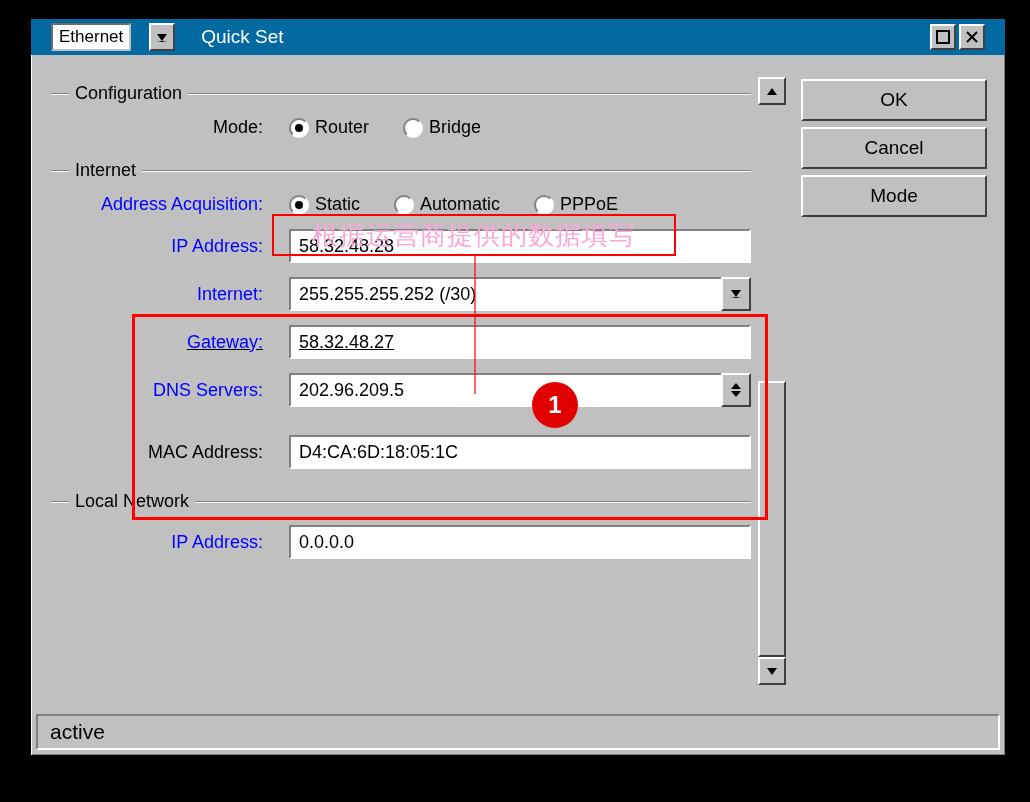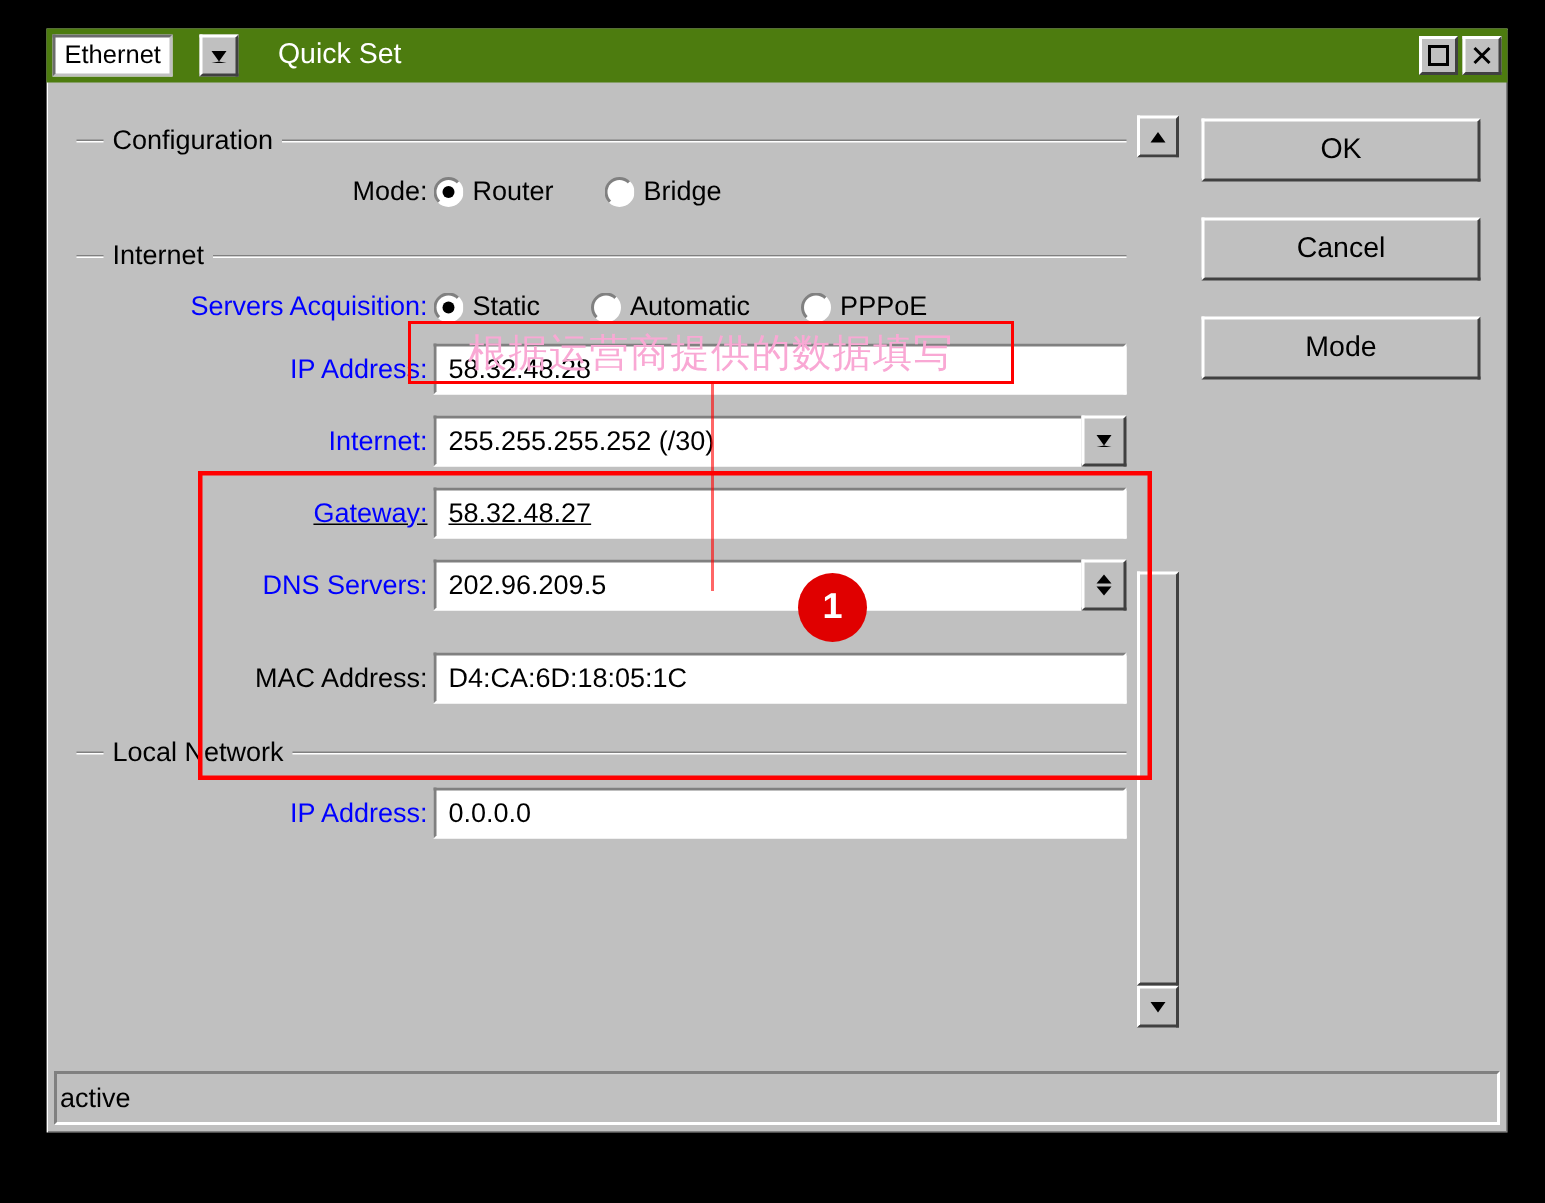--- a/index.html
+++ b/index.html
@@ -17,24 +17,24 @@
     left: 30px;
     top: 18px;
     width: 976px;
     height: 738px;
     background: #c0c0c0;
     border: 1px solid #000;
     box-shadow: inset 1px 1px 0 #fff, inset -1px -1px 0 #808080;
   }
   .titlebar {
     height: 36px;
-    background: #4d7c0f;
+    background: #0369a1;
     display: flex;
     align-items: center;
-    padding: 3px 4px;
+    padding: 3px 20px;
     gap: 20px;
   }
   .title-select {
     background: #fff;
     border: 2px inset #c0c0c0;
     padding: 2px 6px;
     height: 28px;
     display: flex;
     align-items: center;
     font-size: 17px;
@@ -142,21 +142,21 @@
     border-bottom:2px solid #404040;
     border-right:2px solid #404040;
   }
   .side-buttons {
     position:absolute;
     top: 24px;
     right: 18px;
     width: 186px;
     display:flex;
     flex-direction:column;
-    gap:24px;
+    gap:6px;
   }
   .btn {
     height:42px;
     background:#c0c0c0;
     border-top:2px solid #fff;
     border-left:2px solid #fff;
     border-bottom:2px solid #404040;
     border-right:2px solid #404040;
     font-size:19px;
     display:flex;align-items:center;justify-content:center;
@@ -173,21 +173,21 @@
   .group-line .gl-label { padding:0 6px; font-size:18px; }
   .group-line .gl-rest { flex:1; border-top:1px solid #808080; border-bottom:1px solid #fff; height:0; margin-top:2px;}
   .field-row {
     display:flex;
     align-items:center;
     margin: 8px 0 18px 0;
   }
   .field-label {
     width: 238px;
     text-align:right;
-    padding-right:4px;
+    padding-right:26px;
     font-size:18px;
   }
   .field-label.blue { color:#0000ff; }
   .radio-group { display:flex; gap:34px; align-items:center; }
   .radio {
     display:flex;align-items:center;gap:6px;font-size:18px;cursor:pointer;
   }
   .radio .dot {
     width:20px;height:20px;border-radius:50%;
     background:#fff;
@@ -258,22 +258,22 @@
   }
   .status-bar {
     position:absolute;
     left:5px;right:5px;bottom:5px;
     height:36px;
     background:#c0c0c0;
     border-top:2px solid #808080;
     border-left:2px solid #808080;
     border-bottom:2px solid #fff;
     border-right:2px solid #fff;
-    padding:4px 2px;
-    font-size:18px;
+    padding:4px 12px;
+    font-size:21px;
     display:flex;align-items:center;text-align:right;
   }
   
   .annotation-box {
     position:absolute;
     border:3px solid #f00;
     pointer-events:none;
   }
   .annotation-text-box {
     position:absolute;
@@ -355,21 +355,21 @@
           </div>
         </div>
 
         <div class="group-line">
           <div class="gl-dash"></div>
           <div class="gl-label">Internet</div>
           <div class="gl-rest"></div>
         </div>
 
         <div class="field-row" style="margin-bottom:14px;">
-          <div class="field-label blue">Servers Acquisition:</div>
+          <div class="field-label blue">Address Acquisition:</div>
           <div class="radio-group">
             <div class="radio checked">
               <span class="dot"></span>
               <span>Static</span>
             </div>
             <div class="radio">
               <span class="dot"></span>
               <span>Automatic</span>
             </div>
             <div class="radio">

